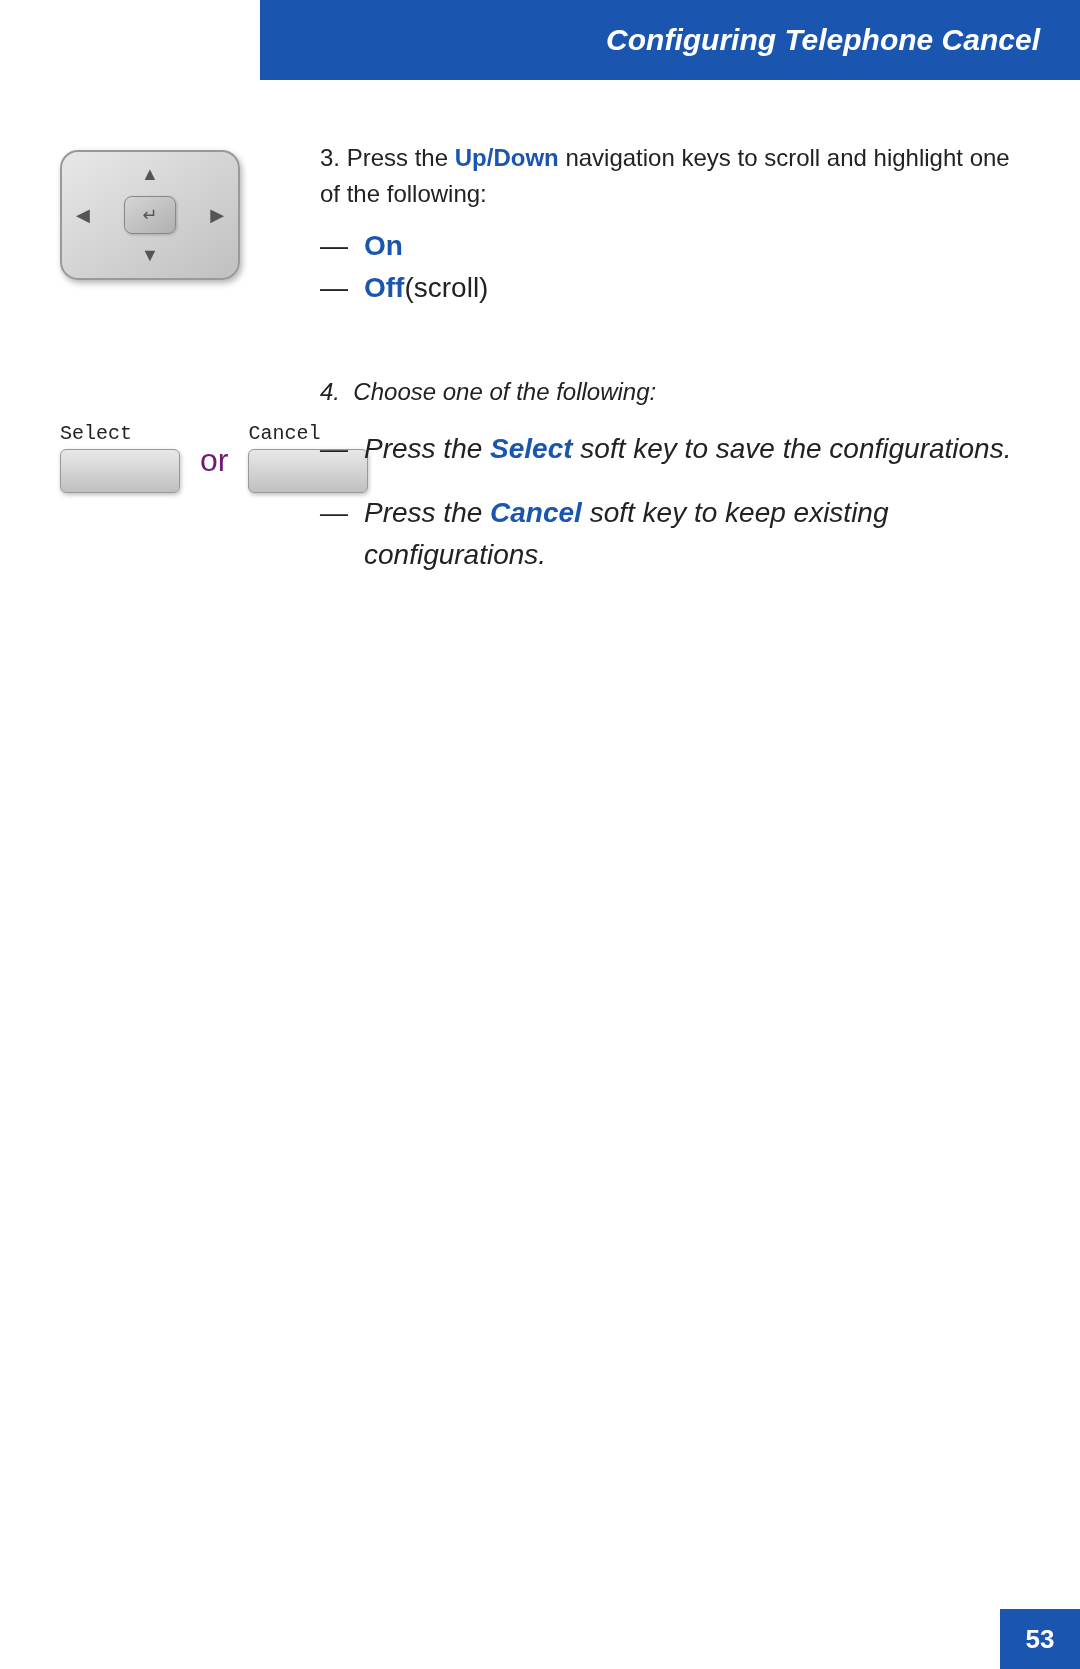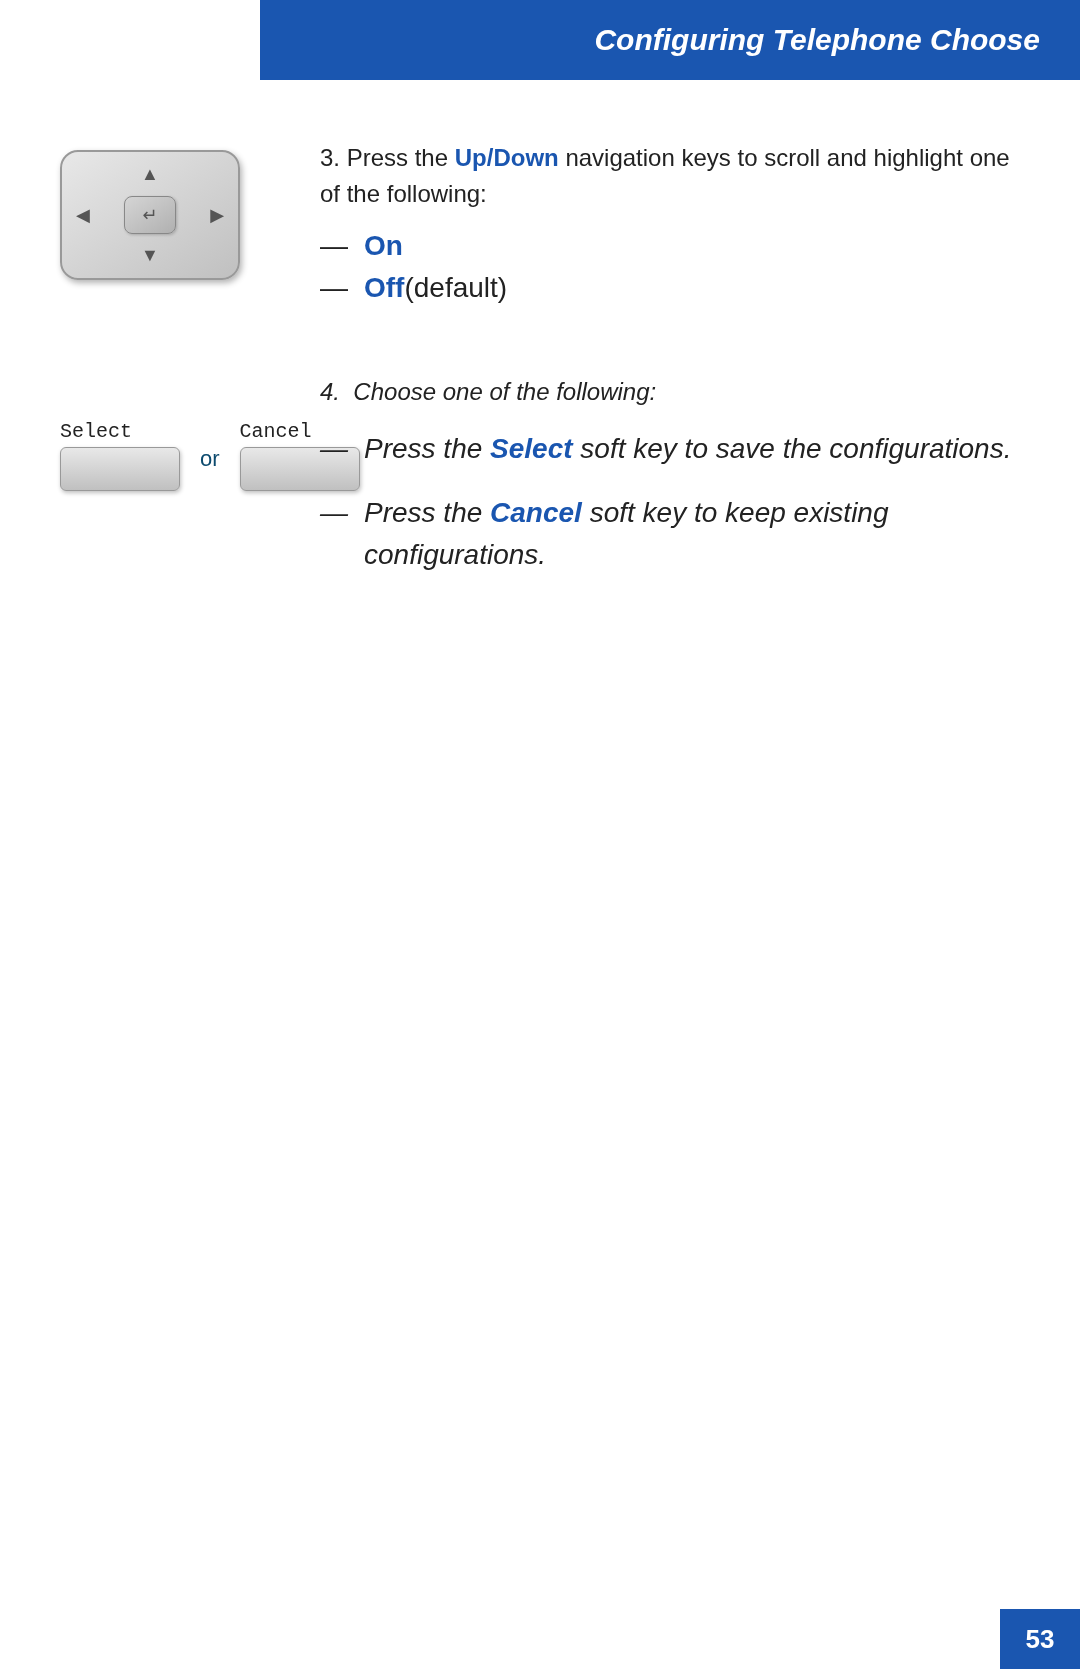--- a/index.html
+++ b/index.html
@@ -189,22 +189,22 @@
     .softkey-btn {
       width: 120px;
       height: 44px;
       background: linear-gradient(180deg, #e8e8e8, #c0c0c0);
       border: 1.5px solid #999;
       border-radius: 6px;
       box-shadow: 1px 2px 4px rgba(0,0,0,0.25);
     }
 
     .softkey-or {
-      font-size: 22px;
-      color: #0c4a6e;
+      font-size: 32px;
+      color: #701a75;
       margin: 16px 20px;
       margin-top: 22px;
     }
 
     .step4-text {
       flex: 1;
       font-style: italic;
     }
 
     .bullet-list {
@@ -234,21 +234,21 @@
       color: #ffffff;
       font-size: 26px;
       font-weight: bold;
       margin-left: 40px;
     }
   </style>
 </head>
 <body>
 
 <div class="header-bar">
-  <span class="header-title">Configuring Telephone Choose</span>
+  <span class="header-title">Configuring Telephone Cancel</span>
 </div>
 
 <div class="content">
 
   <div class="step-section">
     <div class="step-image">
       <div class="nav-key-illustration">
         <span class="nav-arrow-up">▲</span>
         <span class="nav-arrow-down">▼</span>
         <span class="nav-arrow-left">◀</span>
@@ -263,21 +263,21 @@
         <span>Press the </span><span class="blue-bold">Up/Down</span><span> navigation keys to scroll and highlight one of the following:</span>
       </div>
       <ul class="option-list">
         <li>
           <span class="dash">—</span>
           <span class="blue-bold">On</span>
         </li>
         <li>
           <span class="dash">—</span>
           <span class="blue-bold">Off</span>
-            <span> (default)</span>
+            <span> (scroll)</span>
         </li>
       </ul>
     </div>
   </div>
 
   <div class="step4-section">
     <div class="step4-image">
       <div style="margin-top: 36px;">
         <div class="softkey-row">
           <div>

